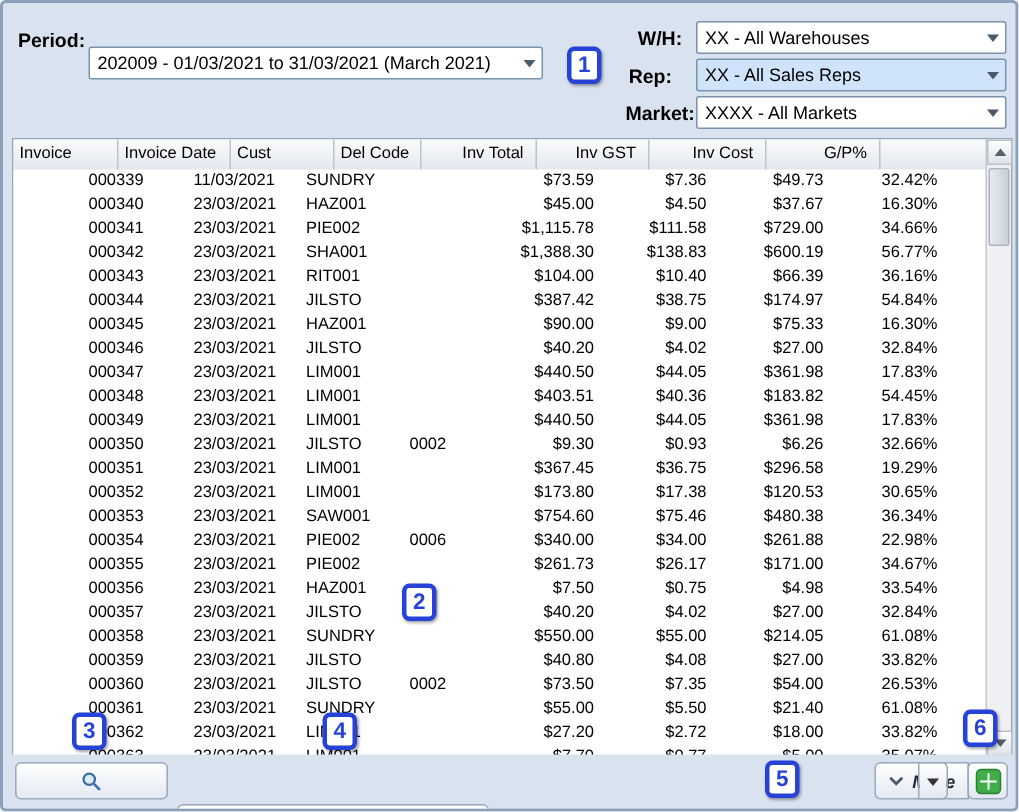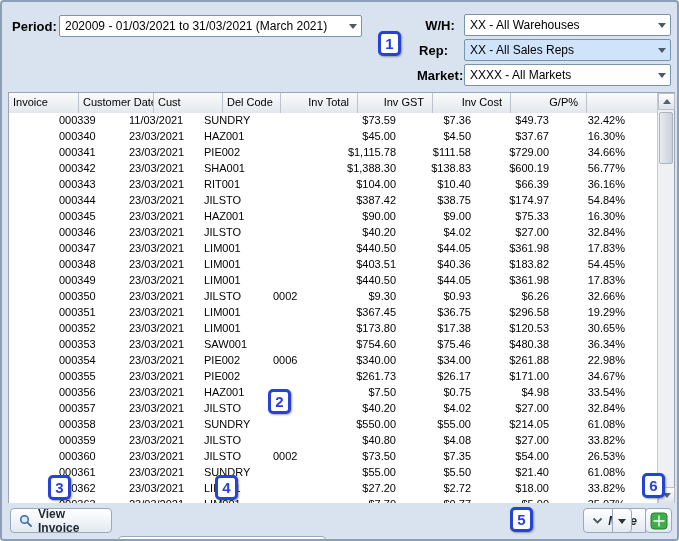--- a/index.html
+++ b/index.html
@@ -15,21 +15,21 @@
   
   .flabel { position:absolute; font-size:13px; font-weight:bold; color:#000; }
   .lbl-period { left:10px; top:17px; }
   .lbl-wh     { left:418px; top:16px; width:40px; text-align:center; }
   .lbl-rep    { left:406px; top:41px; width:40px; text-align:right; }
   .lbl-market { left:415px; top:66px; width:43px; text-align:right; }
 
   .combo { position:absolute; height:22px; background:#fff;
     border:1px solid #7a93ad; border-radius:2px;
     display:flex; align-items:center; font-size:12px; color:#000; cursor:default; }
-  .combo-period { left:57px;  top:13px; width:303px; }
+  .combo-period { left:57px;  top:29px; width:303px; }
   .combo-wh     { left:462px; top:12px; width:207px; }
   .combo-rep    { left:462px; top:37px; width:207px; background:#cfe4fa; }
   .combo-market { left:462px; top:62px; width:207px; }
   .combo-text { flex:1; padding:0 5px; white-space:nowrap; overflow:hidden; }
   .combo-arrow { width:17px; height:100%; display:flex; align-items:center; justify-content:center; }
   .combo-arrow::after { content:""; width:0; height:0;
     border:4px solid transparent; border-top:5px solid #4a5a6a; margin-top:5px; }
 
   
   .table-wrap { position:absolute; left:6px; top:90px; width:667px; height:413px;
@@ -112,21 +112,21 @@
 
   <span class="flabel lbl-market">Market:</span>
   <div class="combo combo-market">
     <span class="combo-text">XXXX - All Markets</span>
     <span class="combo-arrow"></span>
   </div>
 
   <div class="table-wrap">
     <div class="thead">
       <div class="hcell c0">Invoice</div>
-      <div class="hcell c1">Customer Date</div>
+      <div class="hcell c1">Invoice Date</div>
       <div class="hcell c2">Cust</div>
       <div class="hcell c3">Del Code</div>
       <div class="hcell c4">Inv Total</div>
       <div class="hcell c5">Inv GST</div>
       <div class="hcell c6">Inv Cost</div>
       <div class="hcell c7">G/P%</div>
       <div class="hcell cfill"></div>
     </div>
     <div class="tbody">
         <div class="trow">
@@ -417,21 +417,20 @@
   </div>
 
   <div class="toolbar">
     <div class="btn btn-view">
       <span style="display:flex;">
         <svg width="14" height="14" viewBox="0 0 14 14">
             <circle cx="5.5" cy="5.5" r="3.8" fill="#dce9f6" stroke="#3b6ea5" stroke-width="1.5"></circle>
             <line x1="8.6" y1="8.6" x2="12.6" y2="12.6" stroke="#3b6ea5" stroke-width="1.8"></line>
           </svg>
       </span>
-      <span>View Invoice</span>
     </div>
 
     <div class="btn btn-global">
       <span style="display:flex;">
         <svg width="14" height="14" viewBox="0 0 14 14">
             <rect x="1" y="1.5" width="12" height="11" fill="#fdfdfd" stroke="#7a8a9a"></rect>
             <rect x="1" y="1.5" width="12" height="3" fill="#7ba7d7" stroke="#7a8a9a"></rect>
             <line x1="3" y1="7" x2="11" y2="7" stroke="#9fb3c6"></line>
             <line x1="3" y1="9.5" x2="11" y2="9.5" stroke="#9fb3c6"></line>
           </svg>

